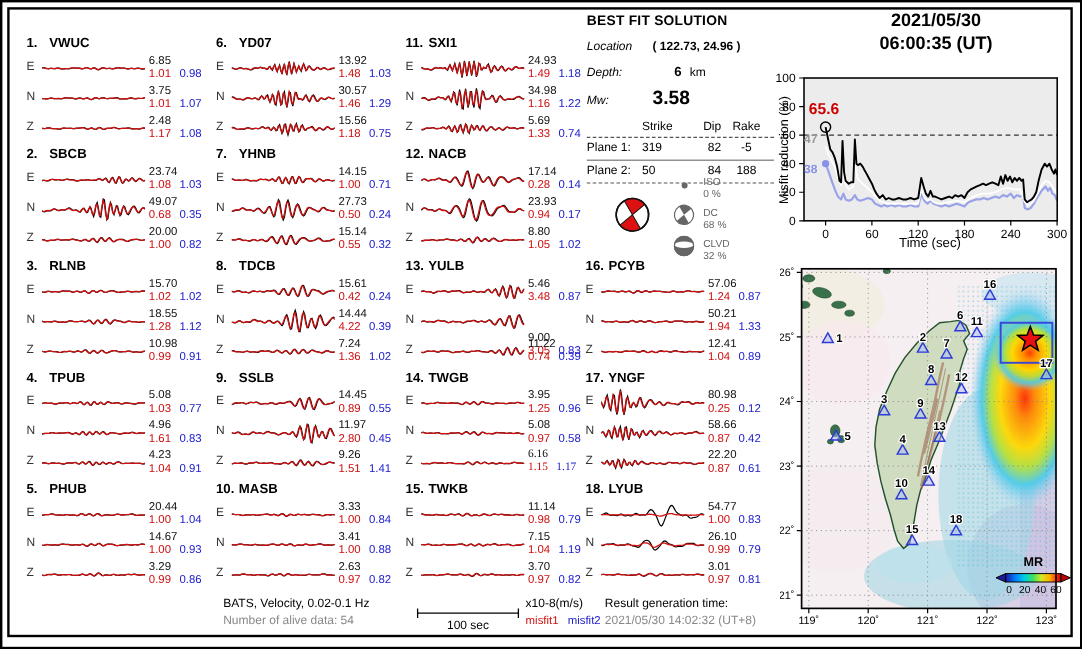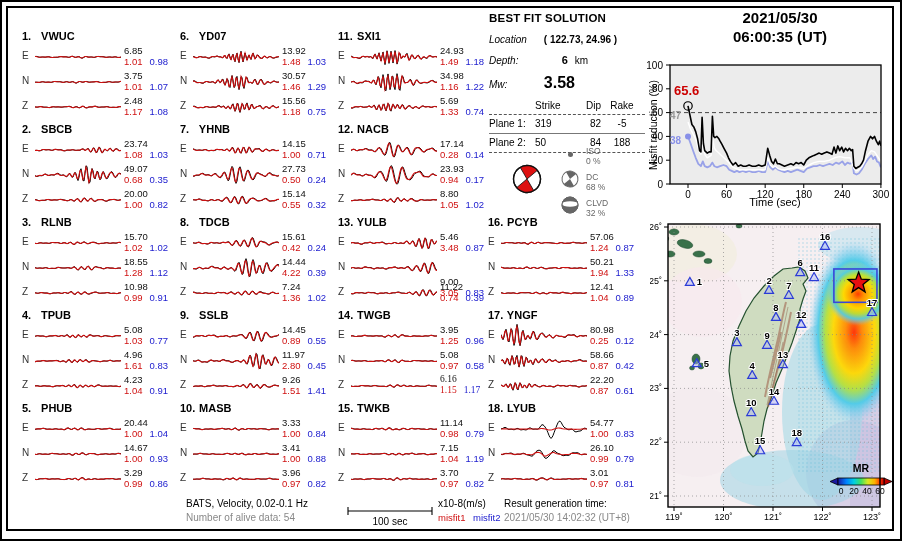--- a/index.html
+++ b/index.html
@@ -333,21 +333,21 @@
         <div class="abs" style="left: 280px; top: 440px; width: 56px;">
           <div class="amp" style="">3.41</div>
           <div class="mrow" style=""><span class="m1">1.00</span><span class="m2">0.88</span></div>
         </div>
         <div class="abs ch" style="left: 178px; top: 470px;">Z</div>
         <svg width="86" height="26" viewBox="0 0 86 26" style="position:absolute;left:191px;top:464px;">
           <polyline points="0,13.15 1,13.31 2,13.26 3,13.12 4,13.05 5,13.12 6,13.20 7,13.12 8,12.82 9,12.48 10,12.31 11,12.40 12,12.64 13,12.84 14,12.88 15,12.85 16,12.90 17,13.10 18,13.32 19,13.38 20,13.21 21,12.95 22,12.80 23,12.87 24,13.03 25,13.11 26,13.04 27,12.97 28,13.11 29,13.48 30,13.83 31,13.83 32,13.38 33,12.76 34,12.43 35,12.62 36,13.09 37,13.37 38,13.11 39,12.48 40,12.01 41,12.16 42,12.89 43,13.66 44,13.86 45,13.36 46,12.55 47,12.04 48,12.16 49,12.71 50,13.23 51,13.37 52,13.16 53,12.92 54,12.88 55,13.07 56,13.28 57,13.37 58,13.36 59,13.36 60,13.42 61,13.43 62,13.29 63,12.99 64,12.71 65,12.61 66,12.75 67,12.98 68,13.12 69,13.12 70,13.05 71,13.05 72,13.12 73,13.12 74,12.92 75,12.57 76,12.27 77,12.22 78,12.47 79,12.83 80,13.08 81,13.14 82,13.10 83,13.14 84,13.30 85,13.44 86,13.40" fill="none" stroke="#000" stroke-width="1"></polyline>
           <polyline points="0,13.20 1,13.27 2,13.17 3,13.03 4,13.00 5,13.06 6,13.09 7,12.95 8,12.67 9,12.41 10,12.37 11,12.55 12,12.81 13,12.96 14,12.97 15,12.95 16,13.03 17,13.22 18,13.36 19,13.33 20,13.12 21,12.89 22,12.83 23,12.94 24,13.10 25,13.13 26,13.06 27,13.04 28,13.22 29,13.54 30,13.73 31,13.56 32,13.05 33,12.55 34,12.41 35,12.72 36,13.15 37,13.26 38,12.89 39,12.34 40,12.11 41,12.48 42,13.21 43,13.75 44,13.68 45,13.05 46,12.36 47,12.11 48,12.43 49,13.01 50,13.39 51,13.37 52,13.12 53,12.94 54,12.98 55,13.17 56,13.34 57,13.37 58,13.32 59,13.31 60,13.33 61,13.29 62,13.10 63,12.82 64,12.62 65,12.64 66,12.83 67,13.04 68,13.12 69,13.07 70,13.01 71,13.01 72,13.05 73,13.00 74,12.78 75,12.48 76,12.31 77,12.40 78,12.72 79,13.05 80,13.22 81,13.22 82,13.17 83,13.22 84,13.34 85,13.41 86,13.29" fill="none" stroke="#cf1010" stroke-width="1.1"></polyline>
         </svg>
         <div class="abs" style="left: 280px; top: 465px; width: 56px;">
-          <div class="amp" style="">3.96</div>
+          <div class="amp" style="">2.63</div>
           <div class="mrow" style=""><span class="m1">0.97</span><span class="m2">0.82</span></div>
         </div>
       </div>
       <div class="abs" style="left: 0px; top: 0px;">
         <div class="abs sta-title" style="left: 336px; top: 28px;"><span class="no">11.</span><span> SXI1</span></div>
         <div class="abs ch" style="left: 336px; top: 48px;">E</div>
         <svg width="86" height="26" viewBox="0 0 86 26" style="position:absolute;left:349px;top:42px;">
           <polyline points="0,12.08 1,12.52 2,13.14 3,13.51 4,13.52 5,13.46 6,13.63 7,14.04 8,14.38 9,14.33 10,13.73 11,12.85 12,12.31 13,12.53 14,12.97 15,12.79 16,12.36 17,12.64 18,13.15 19,12.78 20,12.49 21,13.79 22,14.58 23,12.23 24,9.94 25,12.16 26,14.97 27,12.25 28,8.82 29,12.45 30,17.04 31,13.05 32,8.05 33,13.62 34,20.63 35,15.11 36,6.76 37,11.35 38,19.40 39,14.88 40,7.21 41,11.85 42,19.04 43,13.93 44,6.59 45,11.72 46,20.11 47,17.16 48,9.29 49,9.29 50,13.85 51,14.13 52,12.10 53,12.67 54,13.09 55,10.57 56,9.27 57,12.42 58,16.08 59,15.64 60,12.50 61,10.77 62,11.78 63,13.84 64,14.90 65,14.11 66,12.19 67,11.00 68,11.78 69,13.80 70,15.11 71,14.73 72,13.47 73,12.84 74,13.36 75,14.24 76,14.33 77,13.37 78,12.12 79,11.56 80,11.95 81,12.69 82,13.03 83,12.79 84,12.44 85,12.49 86,12.99" fill="none" stroke="#000" stroke-width="1"></polyline>
           <polyline points="0,12.41 1,12.91 2,13.43 3,13.63 4,13.56 5,13.50 6,13.67 7,13.96 8,14.10 9,13.84 10,13.19 11,12.48 12,12.23 13,12.59 14,12.92 15,12.68 16,12.42 17,12.80 18,13.14 19,12.73 20,12.71 21,13.86 22,13.93 23,11.60 24,10.47 25,13.04 26,14.63 27,11.60 28,9.83 29,13.93 30,16.52 31,11.95 32,9.34 33,15.49 34,19.37 35,12.64 36,7.41 37,13.48 38,18.60 39,12.69 40,7.89 41,13.76 42,18.08 43,11.93 44,7.60 45,13.98 46,19.40 47,14.55 48,8.64 49,10.48 50,14.26 51,13.57 52,11.98 53,12.76 54,12.68 55,10.55 56,10.48 57,13.78 58,16.12 59,14.66 60,11.89 61,11.14 62,12.56 63,14.23 64,14.61 65,13.48 66,11.89 67,11.41 68,12.60 69,14.31 70,14.96 71,14.18 72,13.07 73,12.79 74,13.40 75,14.00 76,13.74 77,12.74 78,11.82 79,11.67 80,12.25 81,12.88 82,13.04 83,12.76 84,12.52 85,12.70 86,13.16" fill="none" stroke="#cf1010" stroke-width="1.1"></polyline>
         </svg>

